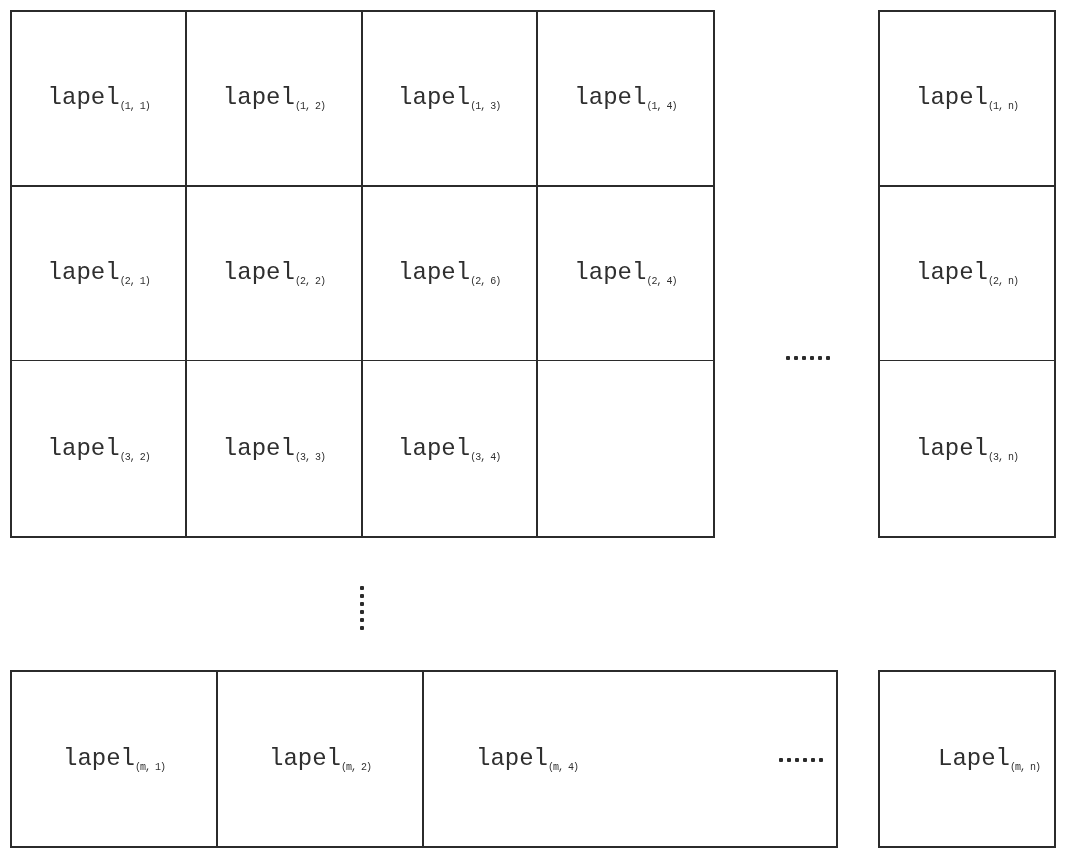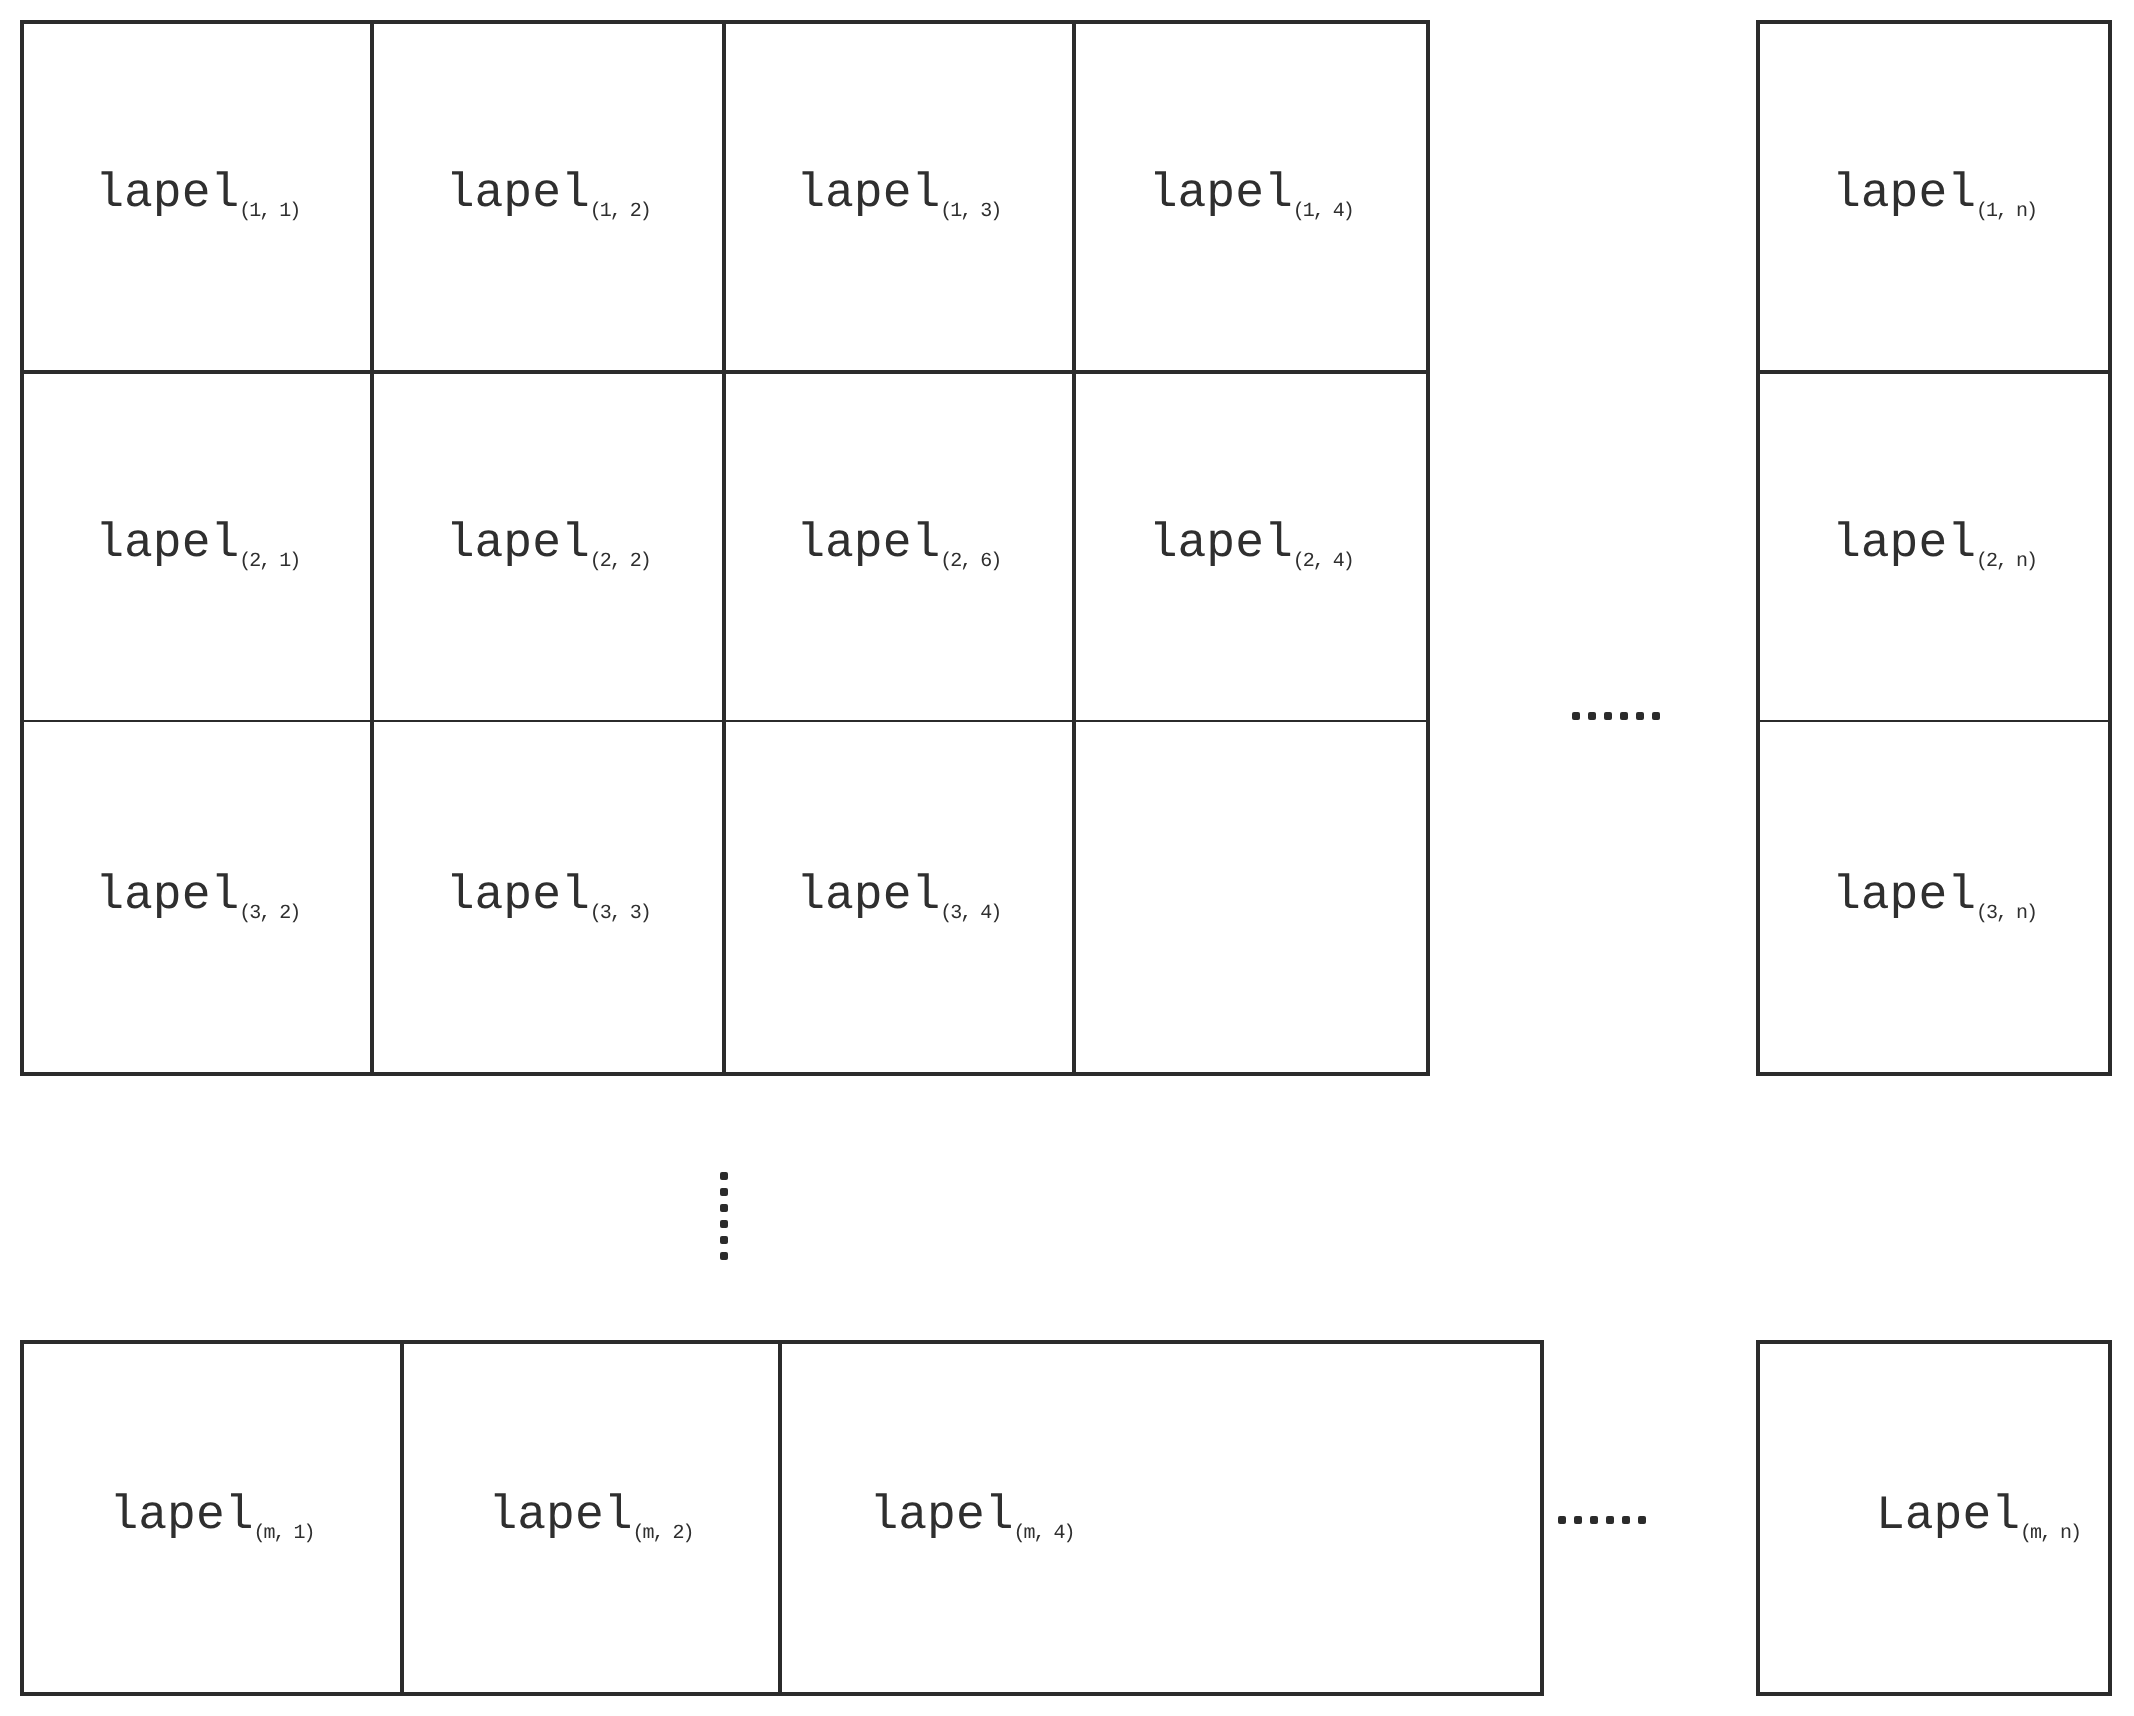--- a/index.html
+++ b/index.html
@@ -10,21 +10,21 @@
     font-family:"Liberation Mono","DejaVu Sans Mono",monospace;
   }
   .grid {
     position:absolute; box-sizing:border-box; background:var(--bg);
     border:2px solid var(--line); display:grid;
   }
   #main-grid   { left:10px;  top:10px;  width:705px; height:528px;
                  grid-template-columns:repeat(4,1fr); grid-template-rows:repeat(3,1fr); }
   #right-col   { left:878px; top:10px;  width:178px; height:528px;
                  grid-template-rows:repeat(3,1fr); }
-  #bottom-row  { left:10px;  top:670px; width:762px; height:178px;
+  #bottom-row  { left:10px;  top:670px; width:828px; height:178px;
                  grid-template-columns:repeat(4,1fr); }
   #bottom-right{ left:878px; top:670px; width:178px; height:178px;padding-left:44px; }
 
   .cell { display:flex; align-items:center; justify-content:center; box-sizing:border-box; }
 
   
   #main-grid .cell { border-right:2px solid var(--line); border-bottom:1px solid var(--line); }
   #main-grid .cell:nth-child(4n) { border-right:none; }
   #main-grid .cell:nth-child(-n+4) { border-bottom:2px solid var(--line); }
   #main-grid .cell:nth-child(n+9) { border-bottom:none; }

